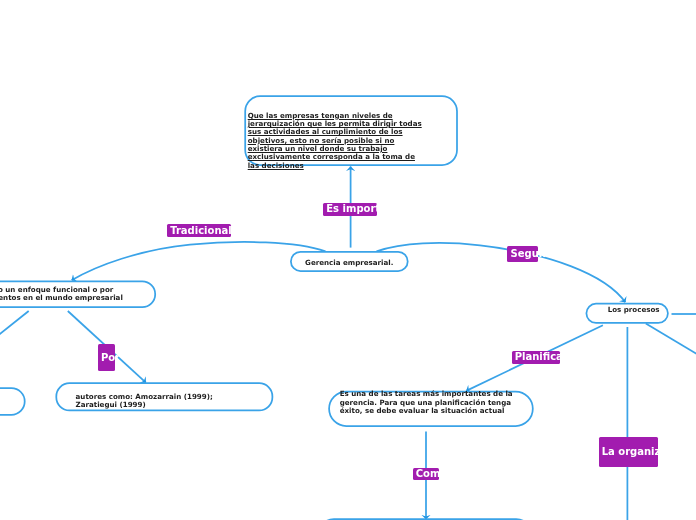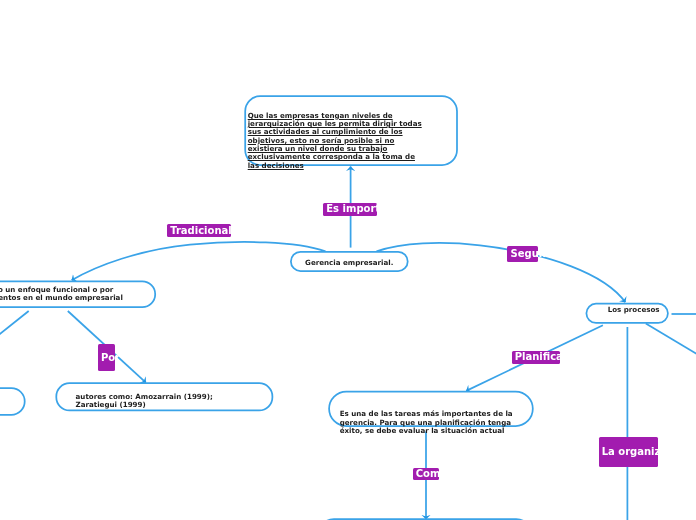--- a/index.html
+++ b/index.html
@@ -74,21 +74,21 @@
   <div class="node node-autores" style="left:55.4px;top:383.1px;width:217.8px;height:36px;border-radius:14.1px;padding-left:19.2px;">
     <span>autores como: Amozarrain (1999);<br>Zaratiegui (1999)</span>
   </div>
 
   <div class="node node-extra-left" style="left:-140px;top:387.2px;width:165.5px;height:28.4px;border-radius:14.2px;"></div>
 
   <div class="node node-procesos" style="left:592px;top:302.8px;width:83.2px;height:14px;border-radius:11px;justify-content:center;padding-top:1.6px;">
     <span>Los procesos</span>
   </div>
 
-  <div class="node node-planificacion" style="left:328.2px;top:390.7px;width:205.4px;height:24px;border-radius:18px;padding-left:10.5px;margin-top:20px;">
+  <div class="node node-planificacion" style="left:328.2px;top:390.7px;width:205.4px;height:24px;border-radius:18px;padding-left:10.5px;">
     <span>Es una de las tareas más importantes de la<br>gerencia. Para que una planificación tenga<br>éxito, se debe evaluar la situación actual</span>
   </div>
 
   <div class="node node-bottom" style="left:317px;top:518.3px;width:216px;height:36px;border-radius:16px;"></div>
 
   <div class="label" style="left:323.1px;top:202.7px;width:53.7px;height:13px;">
     <span>Es importante</span>
   </div>
   <div class="label" style="left:167px;top:224px;width:63.8px;height:13.2px;">
     <span>Tradicionalmente</span>

